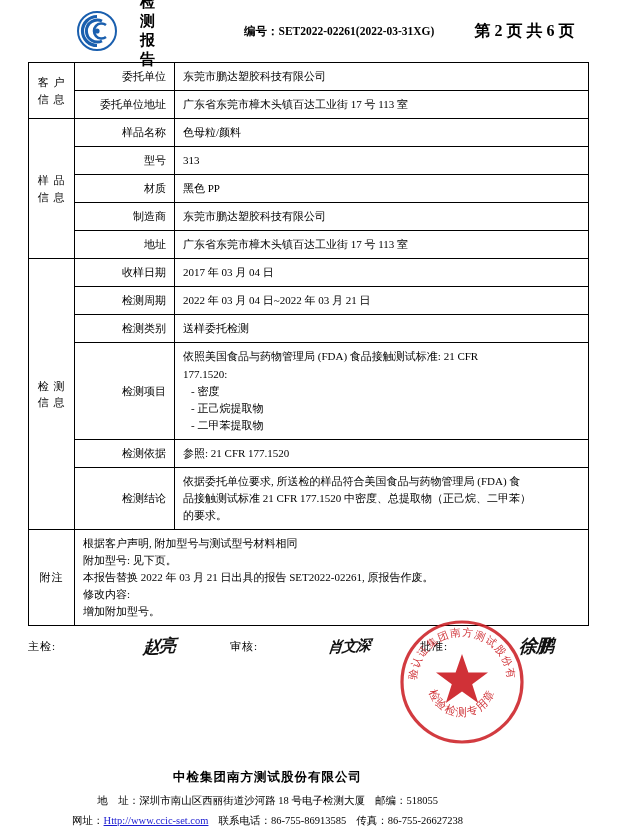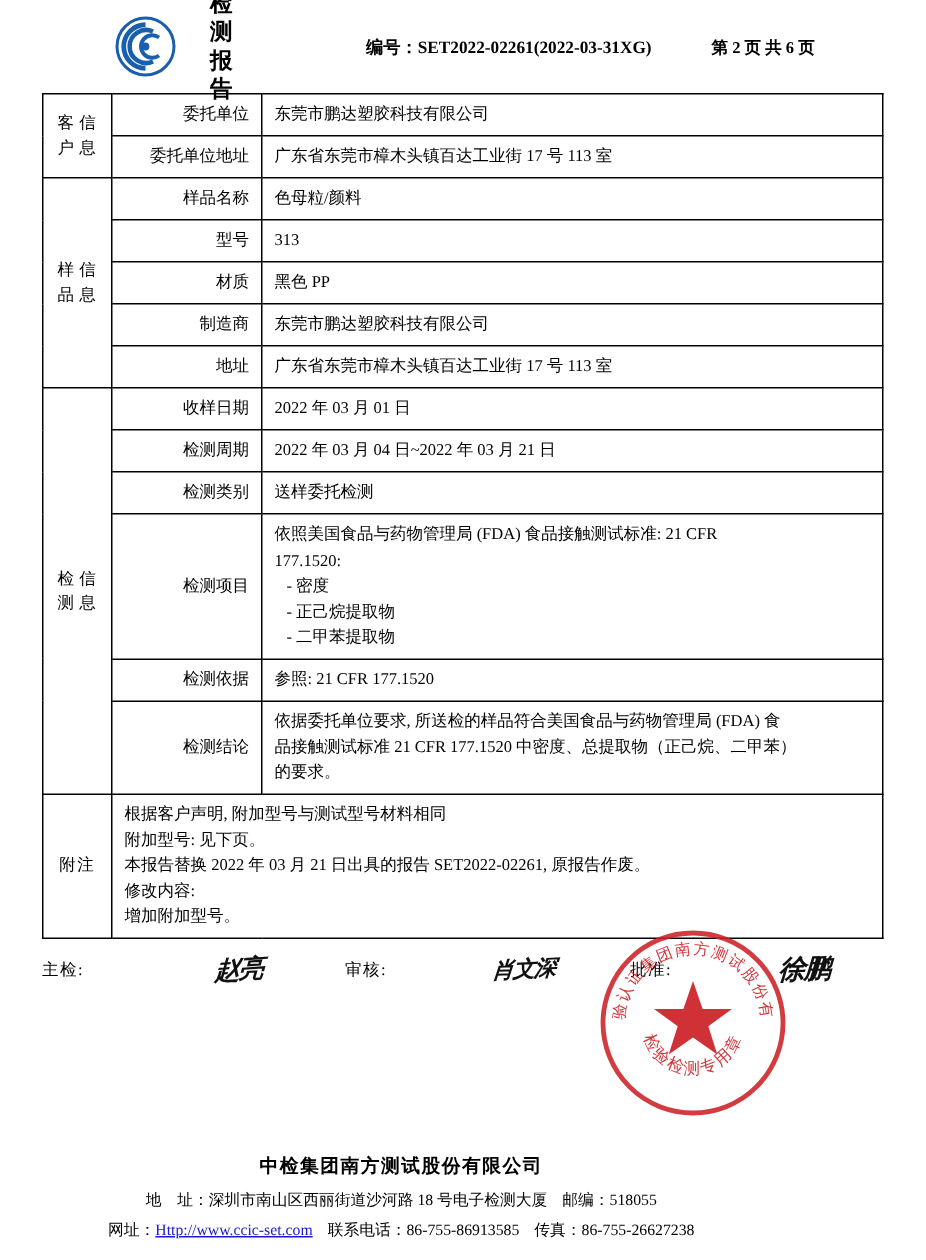--- a/index.html
+++ b/index.html
@@ -46,21 +46,21 @@
     letter-spacing: 1px;
   }
   .report-no {
     font-size: 11.5px;
     font-weight: bold;
     margin-left: 48px;
     white-space: nowrap;
     padding-left: 40px;
   }
   .page-no {
-    font-size: 11px;
+    font-size: 16px;
     font-weight: bold;
     margin-left: 40px;
     white-space: nowrap;
   }
 
   
   table.main {
     border-collapse: collapse;
     width: 561px;
     table-layout: fixed;
@@ -84,21 +84,21 @@
     padding-left: 10px;
     font-size: 11px;
     text-align: right;
   }
   td.val {
     padding-left: 10px;
     font-size: 11px;
   }
   .sec-inner {
     display: flex;
-    flex-direction: row;
+    flex-direction: column;
     align-items: center;
     justify-content: center;
     line-height: 1.5;
   }
   .item-list {
     margin: 0;
     padding: 0;
   }
   .item-list div { margin: 0; }
   .indent { padding-left: 8px; }
@@ -260,21 +260,21 @@
       </tr>
 
       <tr>
         <td class="sec" rowspan="6">
           <div class="sec-inner">
             <div>检 测</div>
             <div>信 息</div>
           </div>
         </td>
         <td class="lbl">收样日期</td>
-        <td class="val">2022 年 03 月 01 日</td>
+        <td class="val">2017 年 03 月 04 日</td>
       </tr>
       <tr>
         <td class="lbl">检测周期</td>
         <td class="val">2022 年 03 月 04 日~2022 年 03 月 21 日</td>
       </tr>
       <tr>
         <td class="lbl">检测类别</td>
         <td class="val">送样委托检测</td>
       </tr>
       <tr>

